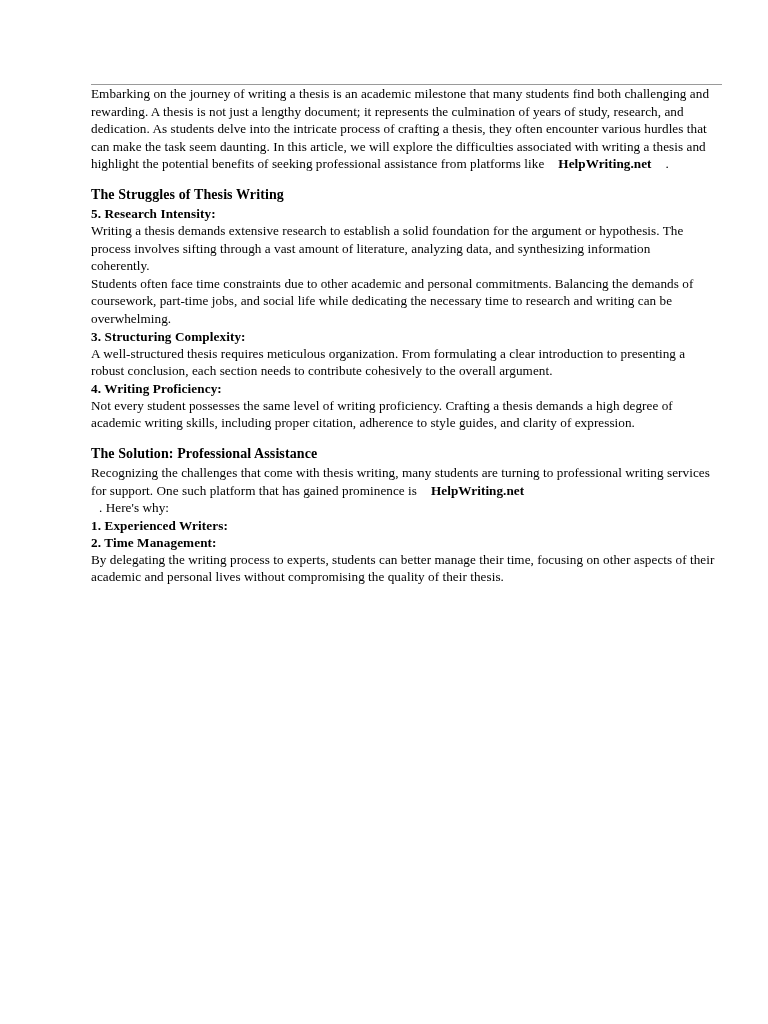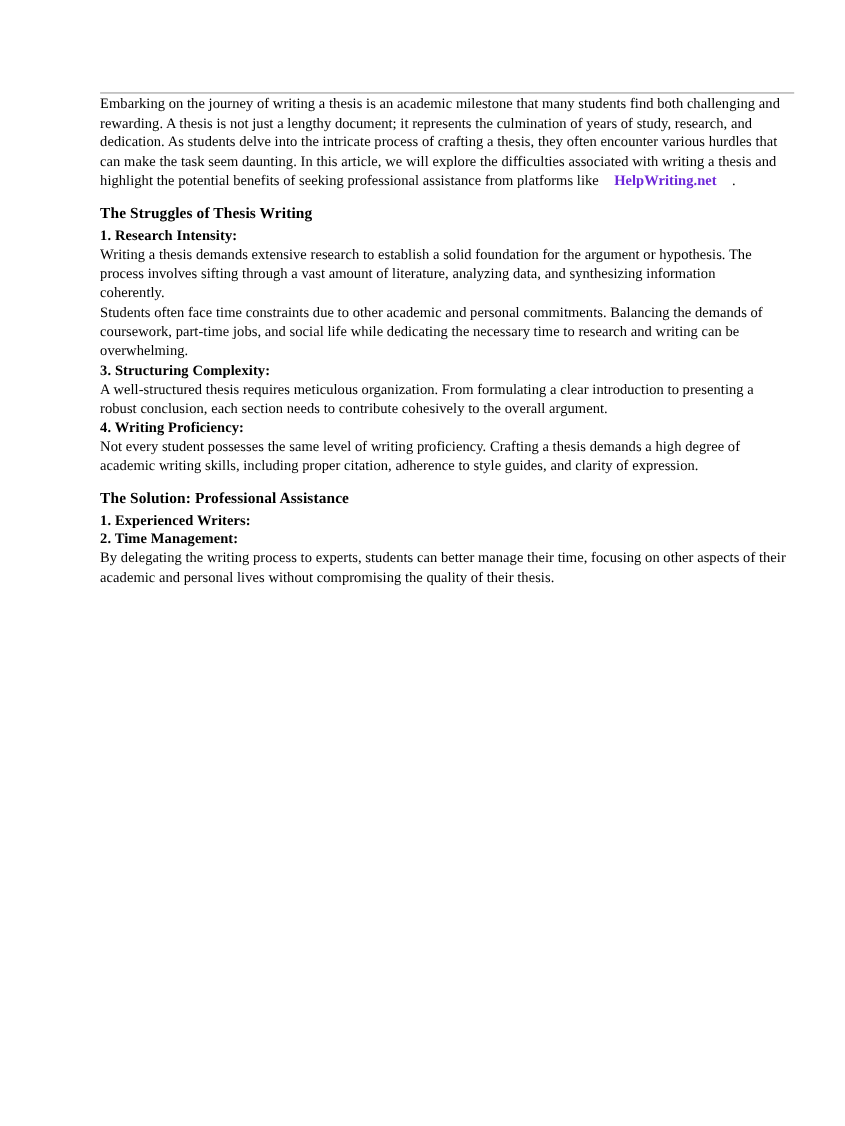--- a/index.html
+++ b/index.html
@@ -61,21 +61,21 @@
     line-height: 17px;
     font-weight: bold;
     margin: 0;
     padding: 0;
     letter-spacing: 0.1px;
   }
   .gap-before-sub { margin-top: 18px; }
   .gap-before-para { margin-top: 15px; }
   .gap-solution { margin-top: 18px; }
   .link {
-    color: #6d28d9;
+    color: #000000;
     font-weight: bold;
     text-decoration: none;
     cursor: pointer;
   }
   .link-pad-left { margin-left: 14px; }
   .link-pad-right { margin-right: 14px; }
   .w630 { width: 630px; }
   .w622 { width: 622px; }
   .w618 { width: 618px; }
   .indent-small { padding-left: 8px; display: block; }
@@ -85,32 +85,33 @@
 
 <div class="page">
 
 
   <hr class="title-rule">
 
   <p class="body-text intro w622"><span>Embarking on the journey of writing a thesis is an academic milestone that many students find both challenging and rewarding. A thesis is not just a lengthy document; it represents the culmination of years of study, research, and dedication. As students delve into the intricate process of crafting a thesis, they often encounter various hurdles that can make the task seem daunting. In this article, we will explore the difficulties associated with writing a thesis and highlight the potential benefits of seeking professional assistance from platforms like</span><a class="link link-pad-left link-pad-right" href="#">HelpWriting.net</a><span>.</span></p>
 
   <h2 class="section-heading">The Struggles of Thesis Writing</h2>
 
-  <h3 class="sub-heading gap-before-sub">1. Research Intensity:</h3>
+  <h3 class="sub-heading gap-before-sub">5. Research Intensity:</h3>
   <p class="body-text gap-before-para w618">Writing a thesis demands extensive research to establish a solid foundation for the argument or hypothesis. The process involves sifting through a vast amount of literature, analyzing data, and synthesizing information coherently.</p>
 
   <p class="body-text gap-before-para w630">Students often face time constraints due to other academic and personal commitments. Balancing the demands of coursework, part-time jobs, and social life while dedicating the necessary time to research and writing can be overwhelming.</p>
 
   <h3 class="sub-heading gap-before-sub">3. Structuring Complexity:</h3>
   <p class="body-text gap-before-para w630">A well-structured thesis requires meticulous organization. From formulating a clear introduction to presenting a robust conclusion, each section needs to contribute cohesively to the overall argument.</p>
 
   <h3 class="sub-heading gap-before-sub">4. Writing Proficiency:</h3>
   <p class="body-text gap-before-para w630">Not every student possesses the same level of writing proficiency. Crafting a thesis demands a high degree of academic writing skills, including proper citation, adherence to style guides, and clarity of expression.</p>
 
   <h2 class="section-heading gap-solution">The Solution: Professional Assistance</h2>
 
+  <p class="body-text gap-before-para w622"><span>Recognizing the challenges that come with thesis writing, many students are turning to professional writing services for support. One such platform that has gained prominence is</span><a class="link link-pad-left" href="#">HelpWriting.net</a><span class="indent-small">. Here's why:</span></p>
 
   <h3 class="sub-heading gap-before-sub">1. Experienced Writers:</h3>
 
   <h3 class="sub-heading gap-before-sub">2. Time Management:</h3>
   <p class="body-text gap-before-para w630">By delegating the writing process to experts, students can better manage their time, focusing on other aspects of their academic and personal lives without compromising the quality of their thesis.</p>
 
 </div>
 
 </body></html>

